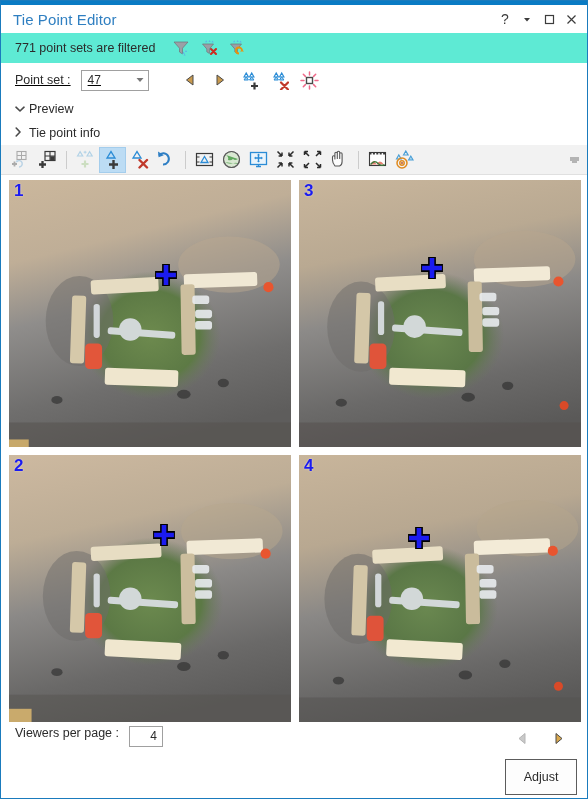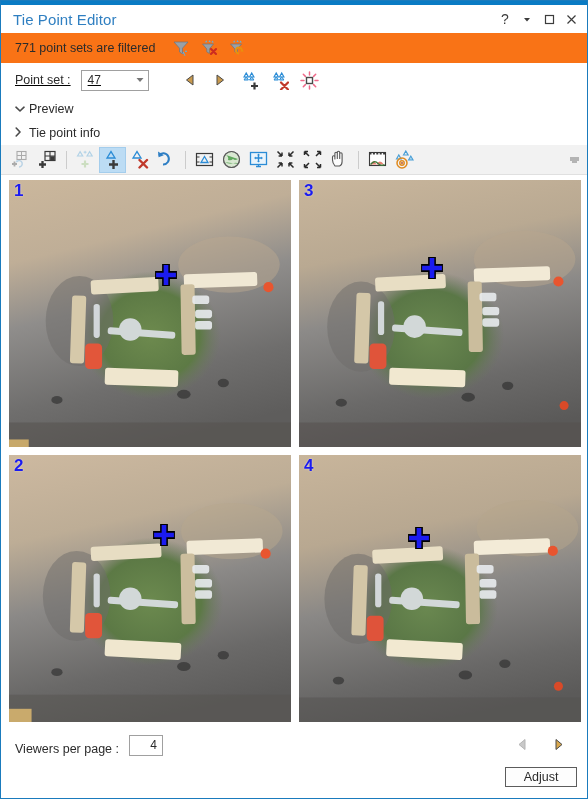--- a/index.html
+++ b/index.html
@@ -35,21 +35,21 @@
     width: 20px; height: 20px;
     display: flex; align-items: center; justify-content: center;
     color: #3c3c3c; font-size: 13px; cursor: default;
   }
   .win-btn svg { display: block; }
 
   .filterbar {
     height: 30px; flex: 0 0 auto;
     display: flex; align-items: center;
     padding-left: 14px; gap: 0px;
-    background: #f97316;
+    background: #5eead4;
   }
   .filter-label { font-size: 12.5px; color: #2b2b2b; margin-right: 12px; }
   .ibtn {
     width: 28px; height: 26px;
     display: flex; align-items: center; justify-content: center;
     cursor: default;
   }
 
   .pointsetbar {
     height: 34px; flex: 0 0 auto;
@@ -118,38 +118,38 @@
   .vnum {
     position: absolute; left: 5px; top: 1px;
     font-size: 17px; font-weight: bold; color: #1b1bf0;
     text-shadow: 0 0 2px rgba(255,255,255,.55);
     z-index: 4; line-height: 1.2;
   }
   .crosshair { position: absolute; z-index: 5; width: 25px; height: 25px; transform: translate(-50%,-50%); }
 
   .bottombar {
     height: 30px; flex: 0 0 auto;
-    display: flex; align-items: flex-end;
+    display: flex; align-items: flex-start;
     padding-left: 14px; background: #ffffff;
   }
   .vpp-label { font-size: 12.5px; color: #2b2b2b; margin-right: 10px; }
   .vpp-input {
     width: 34px; height: 21px; border: 1px solid #a0a0a0; background: #fff;
     font-size: 12px; color: #2b2b2b; text-align: right;
     padding-right: 5px; line-height: 19px;
   }
   .page-navs { margin-left: auto; display: flex; align-items: center; gap: 6px; padding-right: 14px; }
 
   .adjustbar {
     height: 42px; flex: 0 0 auto;
     display: flex; align-items: center; justify-content: flex-end;
     padding-right: 10px; background: #ffffff;
   }
   .adjust-btn {
-    width: 72px; height: 20px;
+    width: 72px; height: 36px;
     border: 1px solid #5c5c5c; background: #fdfdfd;
     font-size: 12.5px; color: #2b2b2b;
     display: flex; align-items: center; justify-content: center;
     cursor: default;
   }
 </style>
 </head>
 <body>
 
 <div class="window">

